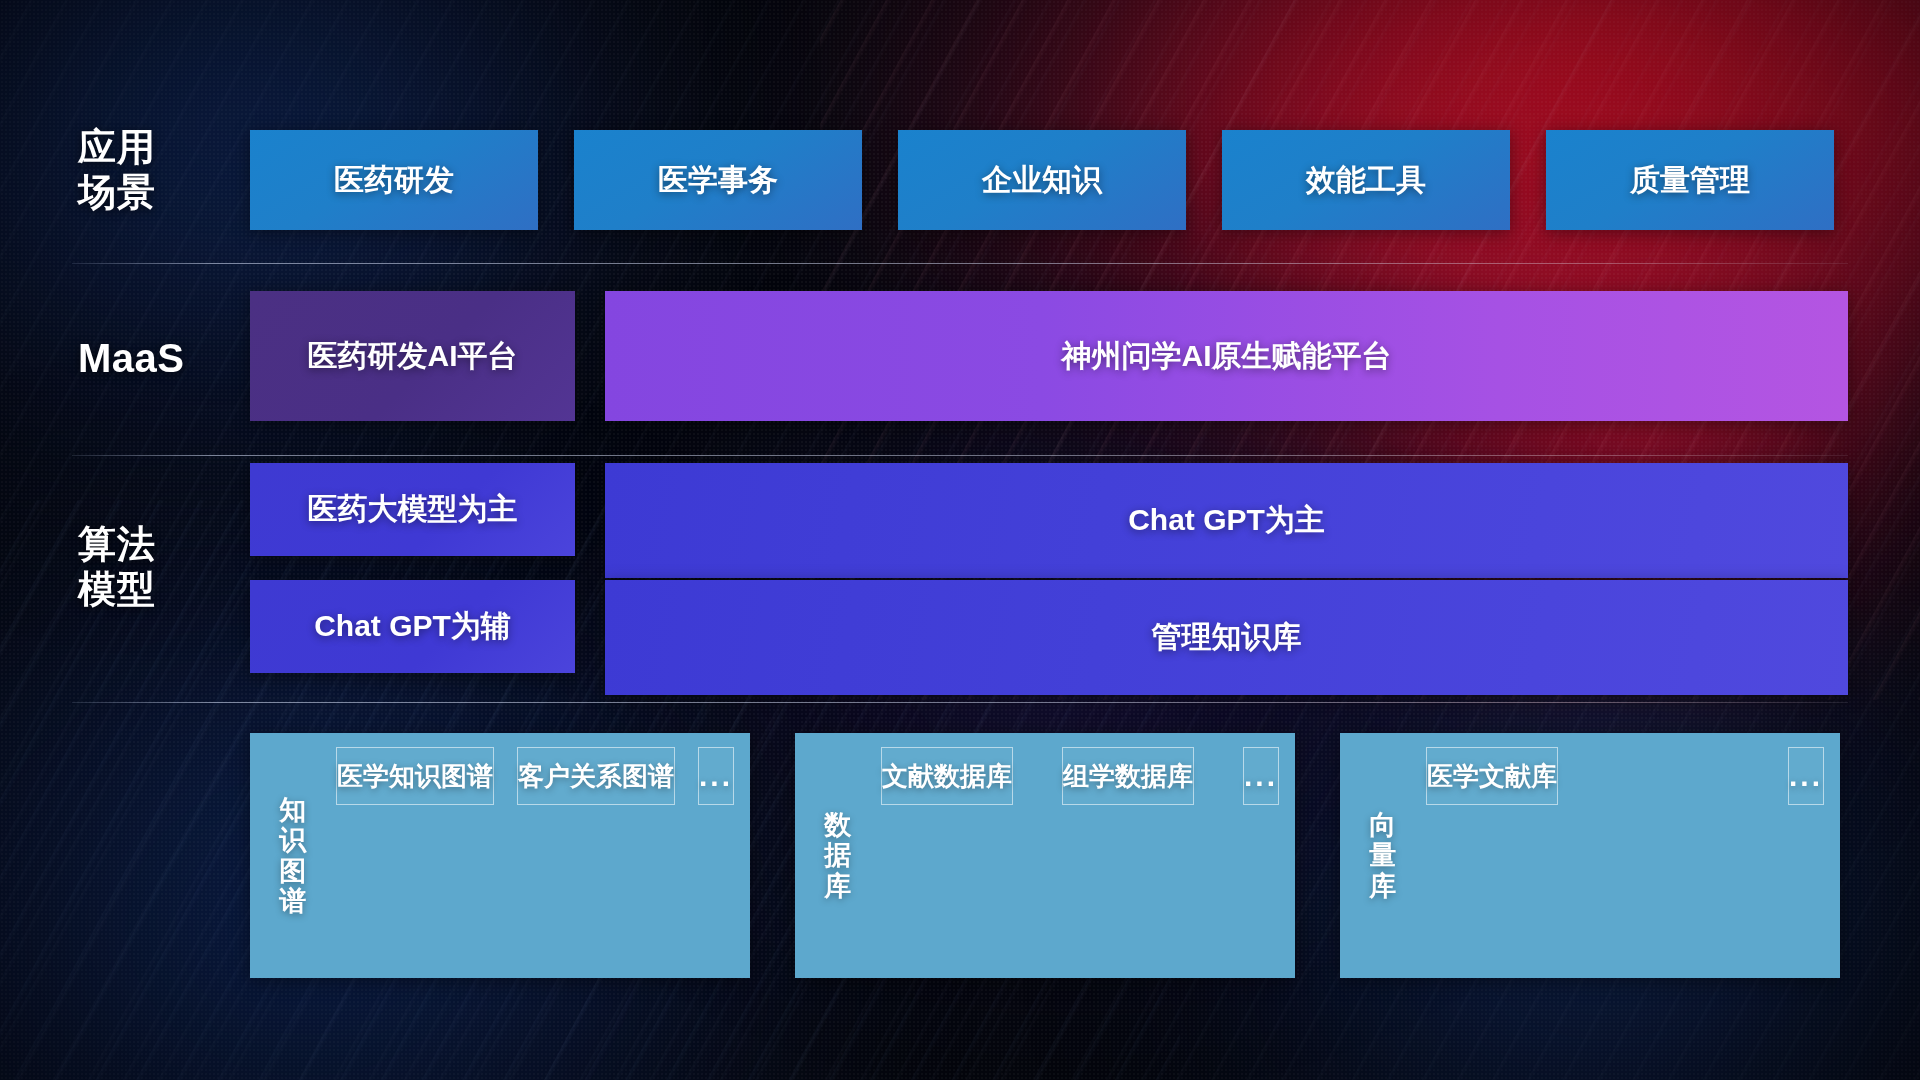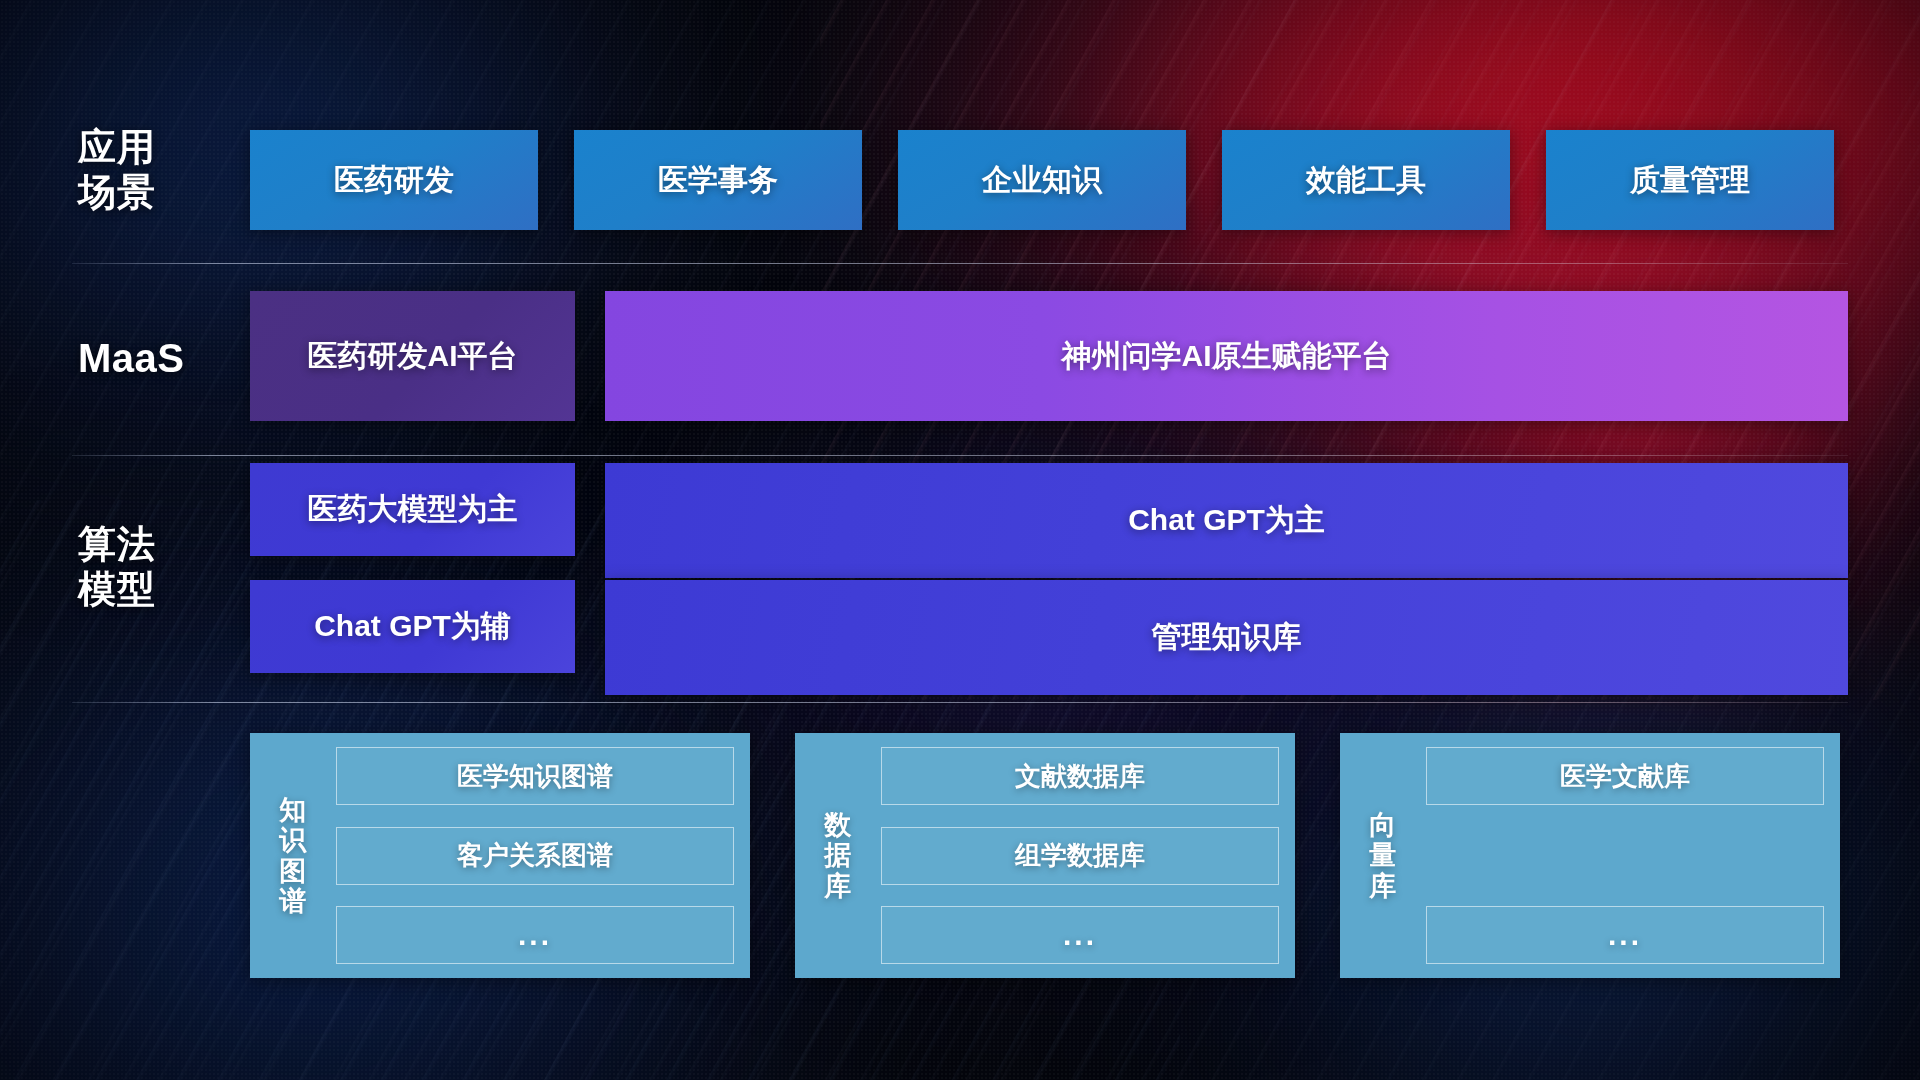--- a/index.html
+++ b/index.html
@@ -131,21 +131,21 @@
     box-shadow:0 3px 18px rgba(0,0,0,.40);
   }
   .kpanel-title{
     width:62px; flex:0 0 62px;
     color:#fff; font-weight:bold; font-size:27px; line-height:1.12;
     display:flex; flex-direction:column; align-items:center; justify-content:center;
     text-align:center; letter-spacing:0.5px;
     text-shadow:0 2px 7px rgba(0,0,0,.35);
   }
   .kpanel-items{
-    flex:1; display:flex; flex-direction:column; justify-content:space-between;
+    flex:1; display:flex; justify-content:space-between;
     margin-left:12px;
   }
   .kitem{
     height:58px; border:1px solid rgba(255,255,255,.55);
     display:flex; align-items:center; justify-content:center;
     color:#ffffff; font-weight:bold; font-size:26px;
     background:rgba(255,255,255,.035);
     text-shadow:0 2px 7px rgba(0,0,0,.35);
   }
   .kitem.ellipsis{ font-size:30px; letter-spacing:3px; }

